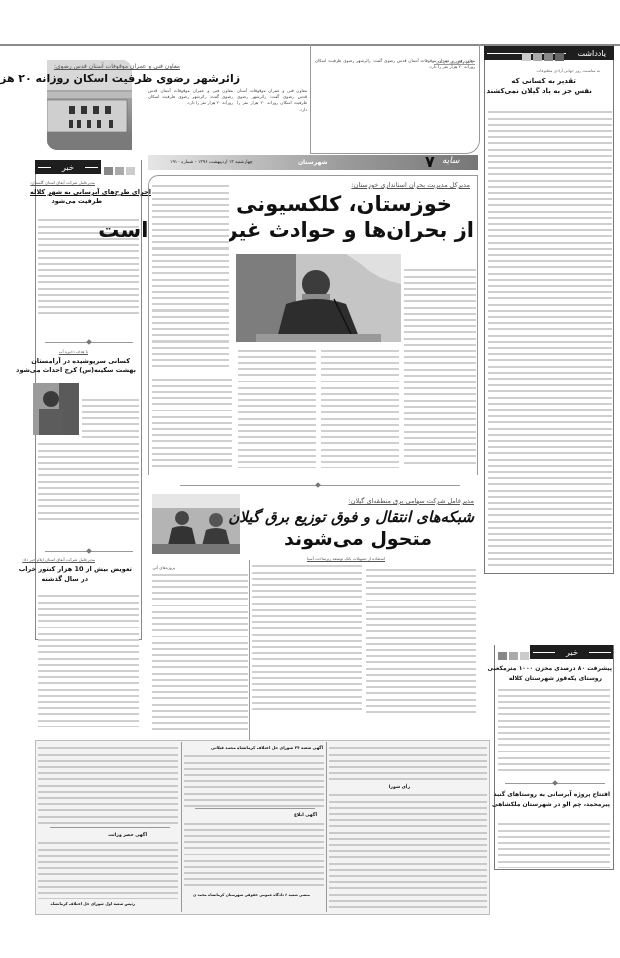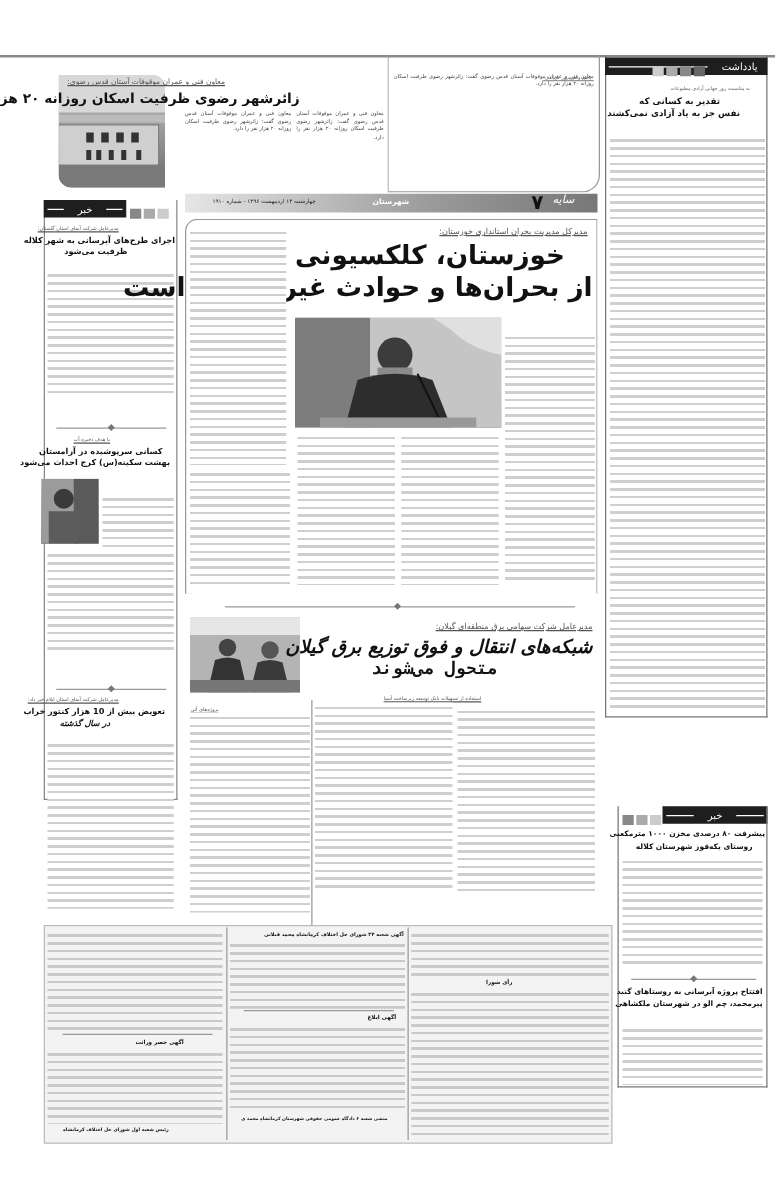--- a/index.html
+++ b/index.html
@@ -65,38 +65,38 @@
 <div class="abs" style="left:484px;top:44px;width:130px;height:530px;border:1px solid #777;border-top:none;"></div>
 <div class="abs boxhdr" style="left:484px;top:46px;width:130px;">
   <span>یادداشت</span>
   <div class="tline"></div>
 </div>
 <div class="abs" style="left:520px;top:46px;">
   <span class="sq" style="background:#666"></span><span class="sq" style="background:#888"></span><span class="sq" style="background:#aaa"></span><span class="sq" style="background:#ccc"></span>
 </div>
 <div class="abs" style="right:20px;top:68px;font-size:4px;color:#666;">به مناسبت روز جهانی آزادی مطبوعات</div>
 <div class="abs hl" style="right:44px;top:77px;font-size:7px;">تقدیر به کسانی که</div>
-<div class="abs hl" style="right:28px;top:87px;font-size:7px;">نفس جز به یاد آزادی نمی‌کشند</div>
+<div class="abs hl" style="right:28px;top:87px;font-size:7px;">نفس جز به یاد گیلان نمی‌کشند</div>
 <div class="abs" style="right:68px;top:99px;">
   <span class="byline">اسماعیل قاسم‌پور</span>
 </div>
 <div class="abs txt" style="left:488px;top:108px;width:124px;height:460px;background:repeating-linear-gradient(180deg,#ffffff 0,#ffffff 3.5px,#cfcfcf 3.5px,#cfcfcf 5.5px,#ffffff 5.5px,#ffffff 6.2px);"></div>
 
 <div class="abs" style="left:35px;top:160px;width:107px;height:480px;border:1px solid #888;border-top:none;"></div>
 <div class="abs boxhdr" style="left:35px;top:160px;width:66px;">
   <div class="tline"></div>
   <span>خبر</span>
   <div class="tline"></div>
 </div>
 <div class="abs" style="left:102px;top:160px;">
   <span class="sq" style="background:#ccc"></span><span class="sq" style="background:#aaa"></span><span class="sq" style="background:#888"></span>
 </div>
 
 <div class="abs kicker" style="right:525px;top:180px;font-size:4px;">مدیرعامل شرکت آبفای استان گلستان:</div>
-<div class="abs hl" style="right:480px;top:188px;font-size:6.5px;">اجرای طرح‌های آبرسانی به شهر کلاله</div>
+<div class="abs hl" style="right:469px;top:188px;font-size:6.5px;text-decoration:underline;">اجرای طرح‌های آبرسانی به شهر کلاله</div>
 <div class="abs hl" style="right:518px;top:197px;font-size:6.5px;">ظرفیت می‌شود</div>
 <div class="abs" style="right:542px;top:207px;"><span class="byline">سید محمود رضوانی</span></div>
 <div class="abs txt" style="left:38px;top:216px;width:101px;height:100px;background:repeating-linear-gradient(180deg,#fff 0,#fff 3.5px,#cfcfcf 3.5px,#cfcfcf 5.5px,#fff 5.5px,#fff 6.2px);"></div>
 
 <div class="abs rule" style="left:45px;top:342px;width:88px;"></div>
 <div class="abs diamond" style="left:87px;top:340px;"></div>
 
 <div class="abs kicker" style="right:532px;top:349px;font-size:4px;">با هدف ذخیره آب</div>
 <div class="abs hl" style="right:490px;top:357px;font-size:6.5px;">کسانی سرپوشیده در آرامستان</div>
 <div class="abs hl" style="right:484px;top:366px;font-size:6.5px;">بهشت سکینه(س) کرج احداث می‌شود</div>
@@ -110,21 +110,21 @@
 </div>
 <div class="abs" style="right:504px;top:386px;"><span class="byline">ناهید صادقی</span></div>
 <div class="abs txt" style="left:82px;top:395px;width:57px;height:45px;background:repeating-linear-gradient(180deg,#fff 0,#fff 3.5px,#cfcfcf 3.5px,#cfcfcf 5.5px,#fff 5.5px,#fff 6.2px);"></div>
 <div class="abs txt" style="left:38px;top:440px;width:101px;height:80px;background:repeating-linear-gradient(180deg,#fff 0,#fff 3.5px,#cfcfcf 3.5px,#cfcfcf 5.5px,#fff 5.5px,#fff 6.2px);"></div>
 
 <div class="abs rule" style="left:45px;top:551px;width:88px;"></div>
 <div class="abs diamond" style="left:87px;top:549px;"></div>
 
 <div class="abs kicker" style="right:525px;top:557px;font-size:4px;">مدیرعامل شرکت آبفای استان ایلام خبر داد:</div>
 <div class="abs hl" style="right:488px;top:565px;font-size:6.5px;">تعویض بیش از 10 هزار کنتور خراب</div>
-<div class="abs hl" style="right:532px;top:575px;font-size:6.5px;font-style:italic;">در سال گذشته</div>
+<div class="abs hl" style="right:532px;top:575px;font-size:6.5px;">در سال گذشته</div>
 <div class="abs" style="right:494px;top:584px;"><span class="byline">آرش بهزاد</span></div>
 <div class="abs txt" style="left:38px;top:592px;width:101px;height:135px;background:repeating-linear-gradient(180deg,#fff 0,#fff 3.5px,#cfcfcf 3.5px,#cfcfcf 5.5px,#fff 5.5px,#fff 6.2px);"></div>
 
 <div class="abs" style="left:148px;top:175px;width:330px;height:300px;border:1px solid #999;border-bottom:none;border-radius:10px 0 0 0;"></div>
 <div class="abs kicker" style="right:150px;top:181px;font-size:6.5px;">مدیرکل مدیریت بحران استانداری خوزستان:</div>
 <div class="abs hl" style="right:168px;top:192px;font-size:21px;margin-left:20px;">خوزستان، کلکسیونی</div>
 <div class="abs hl" style="right:146px;top:218px;font-size:21px;">از بحران‌ها و حوادث غیرمترقبه است</div>
 <div class="abs txt" style="left:152px;top:182px;width:77px;height:190px;background:repeating-linear-gradient(180deg,#fff 0,#fff 3.5px,#cfcfcf 3.5px,#cfcfcf 5.5px,#fff 5.5px,#fff 6.2px);"></div>
 
 <div class="abs photo" style="left:236px;top:254px;width:165px;height:88px;">
@@ -154,21 +154,21 @@
     <rect x="0" y="0" width="88" height="14" fill="#e6e6e6"></rect>
     <circle cx="30" cy="24" r="7" fill="#444"></circle>
     <path d="M14 60 L20 34 Q30 30 40 34 L46 60 Z" fill="#333"></path>
     <circle cx="64" cy="26" r="7" fill="#555"></circle>
     <path d="M48 60 L54 36 Q64 32 74 36 L80 60 Z" fill="#3a3a3a"></path>
     <rect x="0" y="50" width="88" height="10" fill="#777"></rect>
   </svg>
 </div>
 <div class="abs kicker" style="right:146px;top:497px;font-size:6.5px;">مدیرعامل شرکت سهامی برق منطقه‌ای گیلان:</div>
 <div class="abs hl" style="right:146px;top:508px;font-size:15px;font-style:italic;">شبکه‌های انتقال و فوق توزیع برق گیلان</div>
-<div class="abs hl" style="right:222px;top:527px;font-size:14px;font-family:Liberation Mono, monospace;">متحول می‌شوند</div>
+<div class="abs hl" style="right:188px;top:527px;font-size:19px;">متحول می‌شوند</div>
 <div class="abs kicker" style="right:235px;top:556px;font-size:4px;">استفاده از تسهیلات بانک توسعه زیرساخت آسیا</div>
 <div class="abs kicker" style="right:445px;top:565px;font-size:4px;">پروژه‌های آتی</div>
 <div class="abs" style="right:146px;top:558px;"><span class="byline">مینا محمدی</span></div>
 <div class="abs txt" style="left:366px;top:565px;width:110px;height:150px;background:repeating-linear-gradient(180deg,#fff 0,#fff 3.5px,#cfcfcf 3.5px,#cfcfcf 5.5px,#fff 5.5px,#fff 6.2px);"></div>
 <div class="abs txt" style="left:252px;top:562px;width:110px;height:152px;background:repeating-linear-gradient(180deg,#fff 0,#fff 3.5px,#cfcfcf 3.5px,#cfcfcf 5.5px,#fff 5.5px,#fff 6.2px);"></div>
 <div class="abs txt" style="left:152px;top:570px;width:96px;height:160px;background:repeating-linear-gradient(180deg,#fff 0,#fff 3.5px,#cfcfcf 3.5px,#cfcfcf 5.5px,#fff 5.5px,#fff 6.2px);"></div>
 <div class="abs" style="left:249px;top:560px;width:1px;height:180px;background:#999;"></div>
 
 <div class="abs boxhdr" style="left:530px;top:645px;width:84px;">
   <div class="tline"></div>

